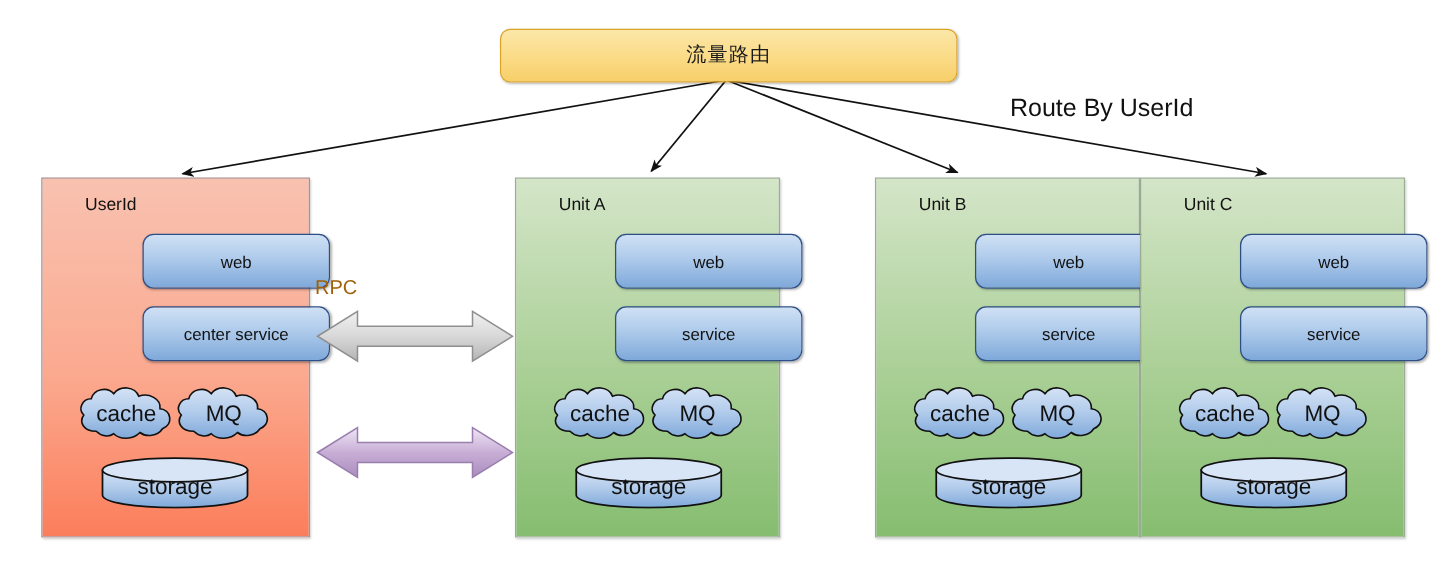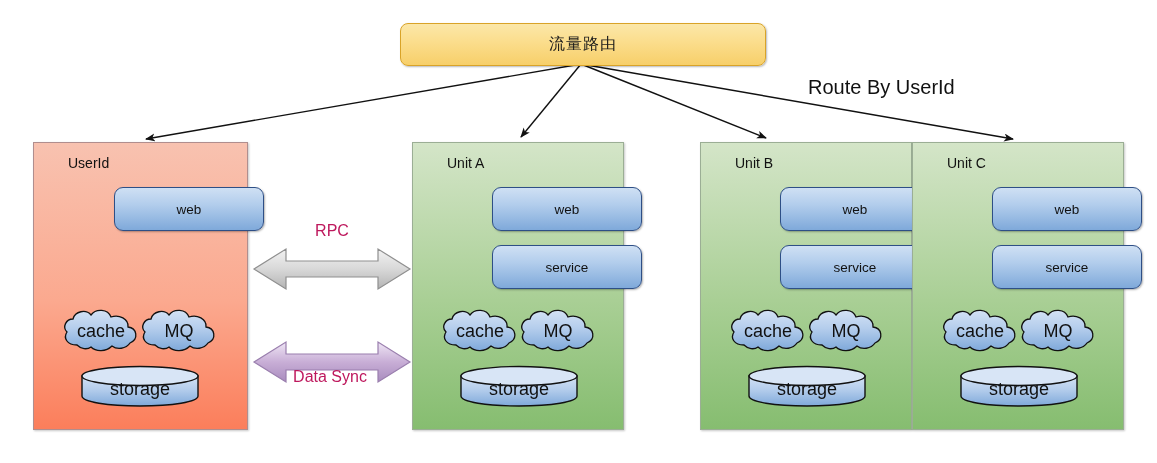--- a/index.html
+++ b/index.html
@@ -81,21 +81,21 @@
   .storage span{position:relative;z-index:2;padding-top:6px;}
 
   
   #arrows{position:absolute;left:0;top:0;width:1157px;height:463px;pointer-events:none;}
 
   
   .block-arrow{position:absolute;}
   .rpc-arrow{left:252px;top:245px;width:160px;height:48px;}
   .sync-arrow{left:252px;top:338px;width:160px;height:48px;}
   .arrow-label{
-    position:absolute;font-size:16px;color:#be185d;text-align:center;width:160px;
+    position:absolute;font-size:16px;color:#a16207;text-align:left;width:160px;
   }
   .rpc-label{left:252px;top:222px;}
   .sync-label{left:250px;top:368px;}
   .route-label{position:absolute;left:808px;top:76px;font-size:20px;color:#111;white-space:nowrap;}
 </style>
 </head>
 <body>
 
 <div id="stage">
 
@@ -132,20 +132,23 @@
     <span>流量路由</span>
   </div>
 
   <div class="route-label">Route By UserId</div>
 
   <div class="panel center">
     <div class="panel-title">UserId</div>
     <div class="node-box node-web">
         <span>web</span>
       </div>
+    <div class="node-box node-service">
+        <span>center service</span>
+      </div>
     <div class="cloud cloud-cache">
       <svg viewBox="0 0 82 50">
           <path d="M17 39 C7 39 3 32 7 26 C2 21 6 13 13 13 C15 5 26 3 31 9 C36 2 48 3 51 11 C59 8 69 13 68 21 C77 22 79 33 70 37 C66 43 57 44 52 40 C46 46 36 46 31 41 C27 44 21 43 17 39 Z" fill="url(#gblue)" stroke="#111111" stroke-width="1.3"></path>
         </svg>
       <span>cache</span>
     </div>
     <div class="cloud cloud-mq">
       <svg viewBox="0 0 82 50">
           <path d="M17 39 C7 39 3 32 7 26 C2 21 6 13 13 13 C15 5 26 3 31 9 C36 2 48 3 51 11 C59 8 69 13 68 21 C77 22 79 33 70 37 C66 43 57 44 52 40 C46 46 36 46 31 41 C27 44 21 43 17 39 Z" fill="url(#gblue)" stroke="#111111" stroke-width="1.3"></path>
         </svg>
@@ -248,15 +251,14 @@
   </div>
 
   <div class="arrow-label rpc-label">RPC</div>
   <svg class="block-arrow rpc-arrow" viewBox="0 0 160 48">
     <path d="M2 24 L34 4 L34 16 L126 16 L126 4 L158 24 L126 44 L126 32 L34 32 L34 44 Z" fill="url(#ggray)" stroke="#8f8f8f" stroke-width="1.2"></path>
   </svg>
 
   <svg class="block-arrow sync-arrow" viewBox="0 0 160 48">
     <path d="M2 24 L34 4 L34 16 L126 16 L126 4 L158 24 L126 44 L126 32 L34 32 L34 44 Z" fill="url(#gpurp)" stroke="#9a7fae" stroke-width="1.2"></path>
   </svg>
-  <div class="arrow-label sync-label">Data Sync</div>
 
 </div>
 
 </body></html>

